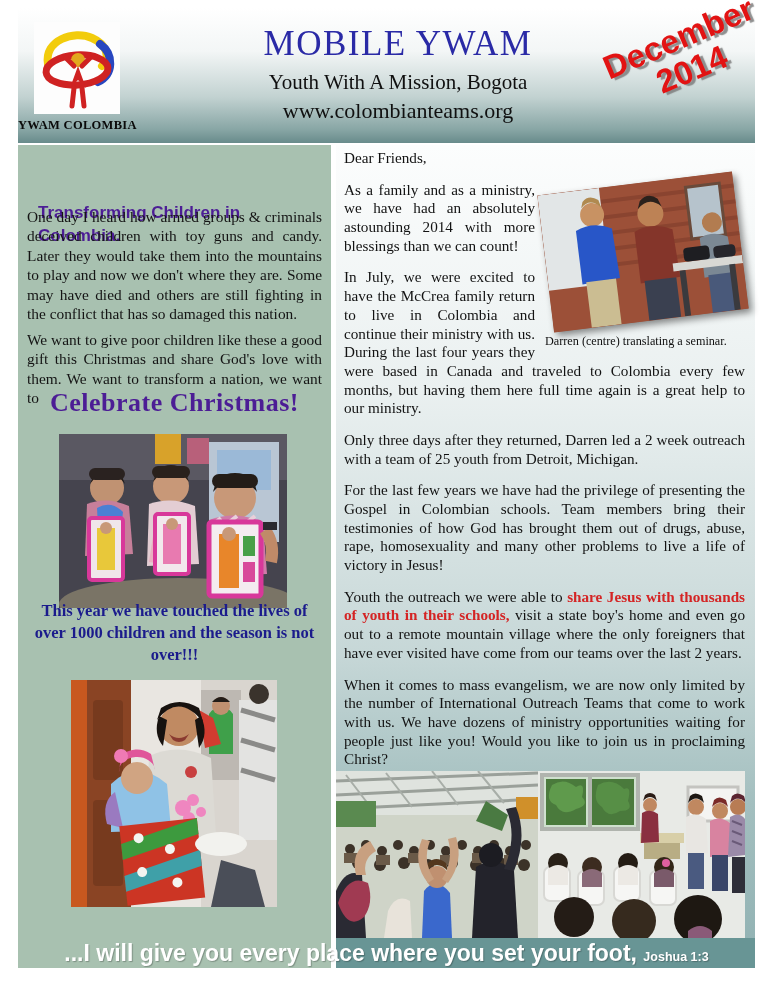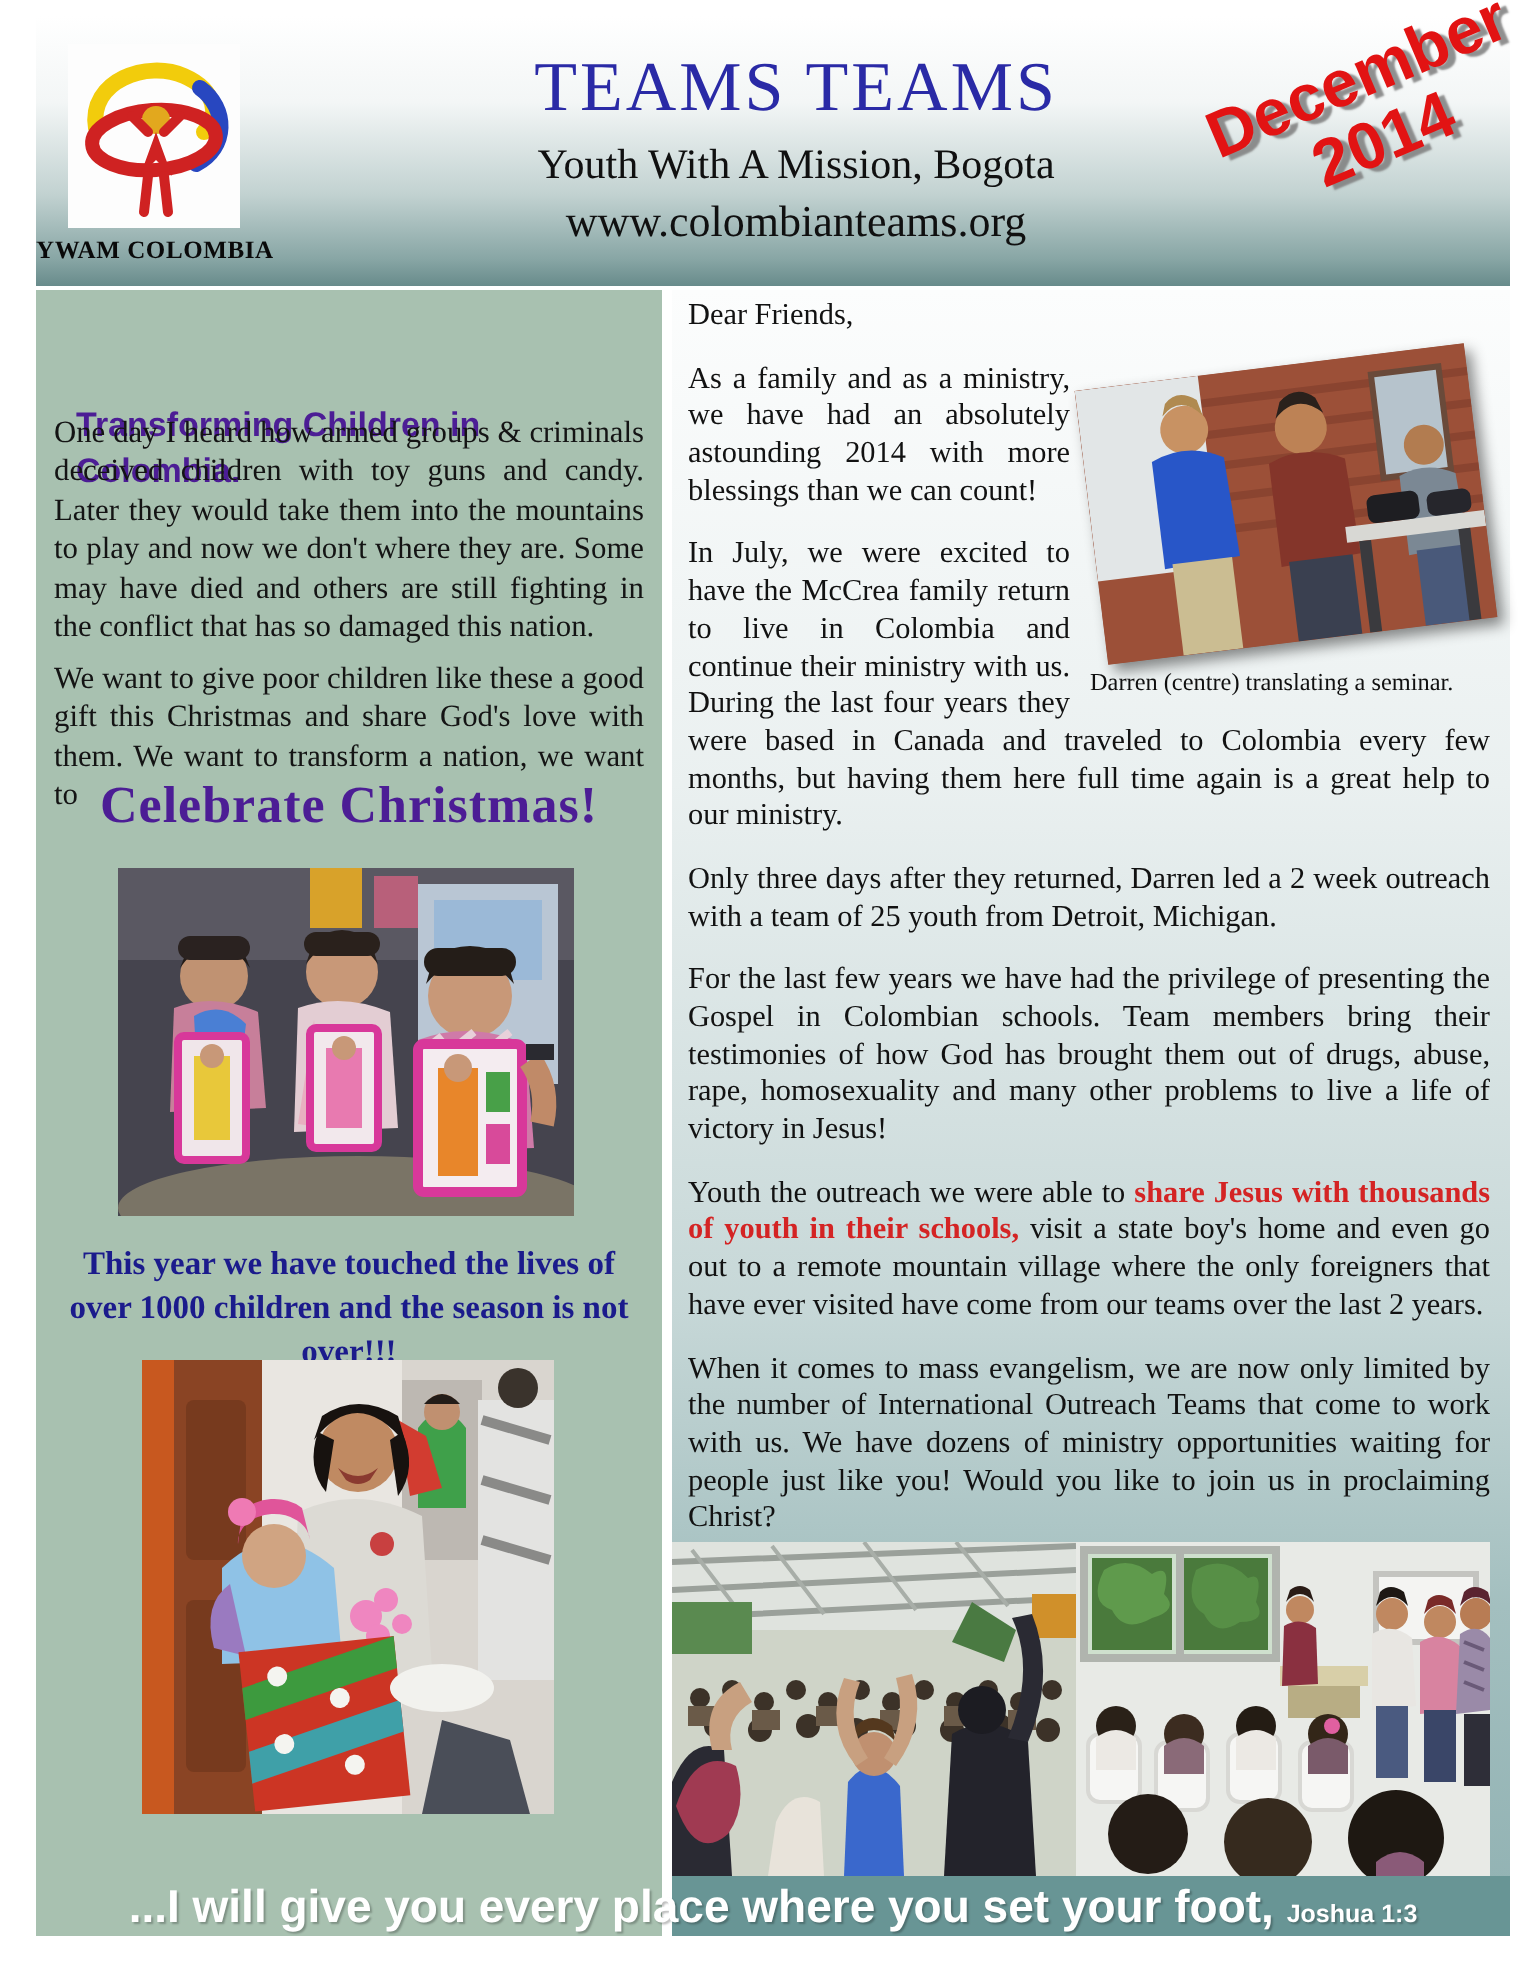--- a/index.html
+++ b/index.html
@@ -24,21 +24,21 @@
   
   .left-panel{position:absolute;left:18px;top:145px;width:313px;height:823px;background:#a8c1b0;}
   .lp-heading{position:absolute;top:9px;left:20px;right:20px;text-align:left;
     font-family:"Liberation Sans",sans-serif;font-weight:bold;font-size:17px;line-height:1.35;color:#4c1d95;margin-top:48px;}
   .lp-para{position:absolute;left:9px;right:9px;font-size:15.4px;line-height:1.26;color:#141414;text-align:justify;}
   .lp-para1{top:62px;}
   .lp-para2{top:185px;}
   .lp-celebrate{position:absolute;top:243px;left:0;width:100%;text-align:center;
     font-family:"Liberation Serif",serif;font-weight:bold;font-size:26px;color:#4c1d95;letter-spacing:.5px;}
   .lp-photo1{position:absolute;left:41px;top:289px;width:228px;height:174px;}
-  .lp-touched{position:absolute;top:476px;left:6px;right:6px;text-align:center;
+  .lp-touched{position:absolute;top:455px;left:6px;right:6px;text-align:center;
     font-family:"Liberation Serif",serif;font-weight:bold;font-size:16.5px;line-height:1.32;color:#1b1b8c;}
   .lp-photo2{position:absolute;left:53px;top:535px;width:206px;height:227px;}
 
   
   .right-col{position:absolute;left:336px;top:145px;width:419px;height:823px;
     background:linear-gradient(180deg,#fcfdfd 0%,#eaf0f0 30%,#c6d7d7 62%,#a3bfbf 80%,#90b1b2 100%);}
   .rc-text{padding:4px 10px 0 8px;font-size:15.2px;line-height:1.23;color:#121212;}
   .rc-text p{margin:0 0 13px 0;text-align:justify;}
   .rc-salutation{text-align:left !important;}
   .rc-figure{float:right;width:200px;margin:2px 0 4px 10px;}
@@ -74,21 +74,21 @@
         <ellipse cx="43" cy="48" rx="31" ry="15" fill="none" stroke="#cf2222" stroke-width="7" transform="rotate(-4 43 48)"></ellipse>
         <circle cx="44" cy="38" r="7" fill="#e2a81e"></circle>
         <path d="M44 44 L36 66 L44 58 L52 66 Z" fill="#cf2222"></path>
         <path d="M32 36 L40 44 M56 36 L48 44" stroke="#cf2222" stroke-width="5" stroke-linecap="round"></path>
         <path d="M40 66 L38 84 M48 66 L50 84" stroke="#cf2222" stroke-width="5" stroke-linecap="round"></path>
       </svg>
     </div>
     <div class="logo-caption">YWAM COLOMBIA</div>
 
     <div class="title-block">
-      <div class="main-title">TEAMS TEAMS</div>
+      <div class="main-title">MOBILE YWAM</div>
       <div class="sub-title">Youth With A Mission, Bogota</div>
       <div class="website">www.colombianteams.org</div>
     </div>
 
     <div class="december">
       <div>December</div>
       <div>2014</div>
     </div>
   </div>
 

